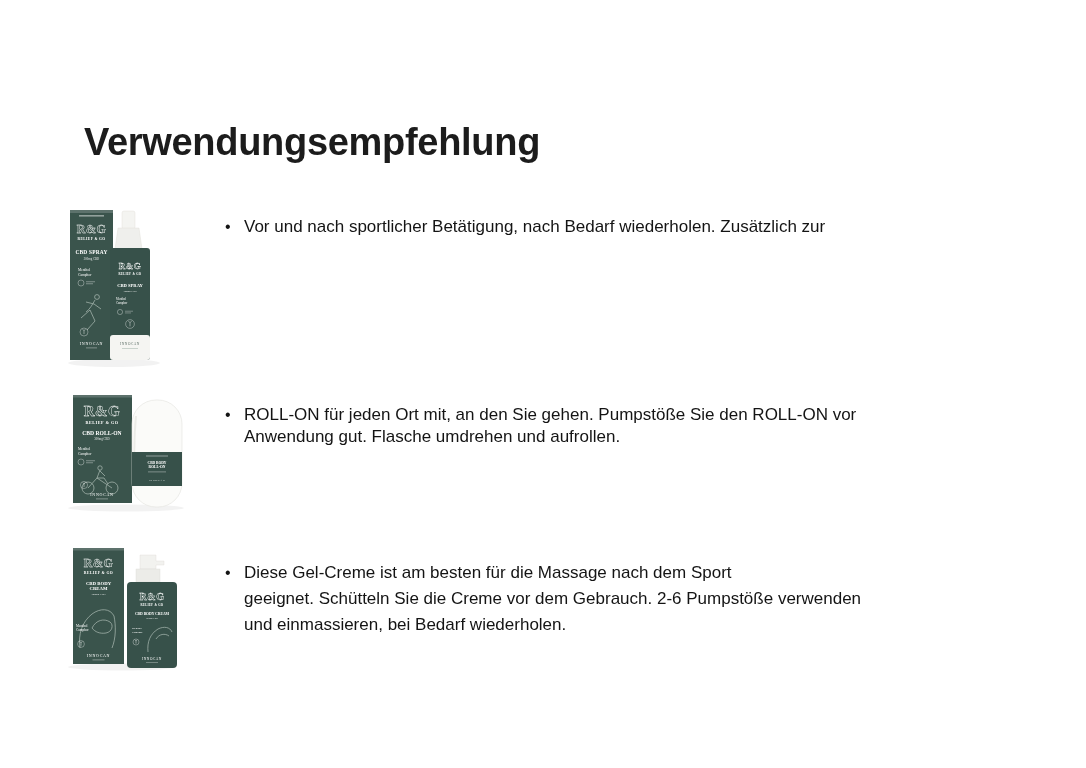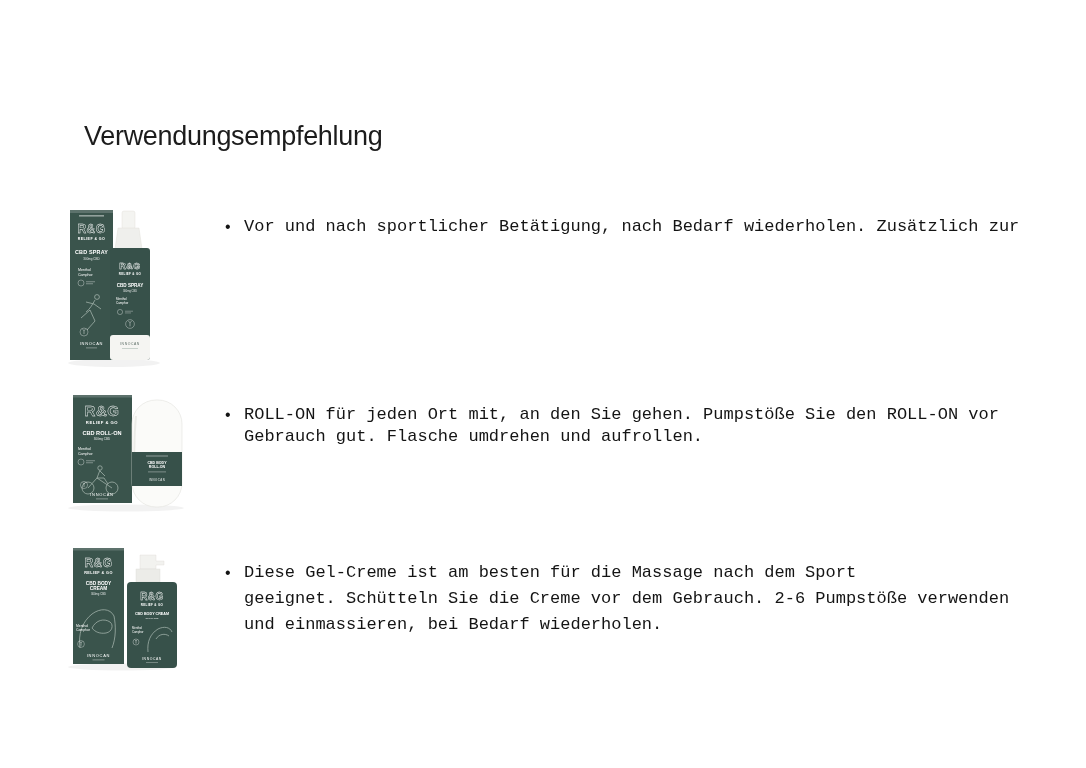--- a/index.html
+++ b/index.html
@@ -8,34 +8,34 @@
     background:#ffffff;
     font-family:"Liberation Sans", sans-serif;
     position:relative;
     overflow:hidden;
     color:#141414;
   }
   .slide { position:absolute; inset:0; background:#ffffff; }
 
   .title {
     position:absolute; left:84px; top:121px;
-    margin:0; font-size:27px; font-weight:400;
+    margin:0; font-size:38px; font-weight:700;
     letter-spacing:-0.3px; color:#1c1c1c;
   }
 
   .bullet-row { position:absolute; left:225px; display:flex; align-items:flex-start; }
   .bullet-glyph { width:19px; flex:none; font-size:16px; line-height:21.5px; color:#141414; }
-  .lines span { display:block; white-space:nowrap; font-size:17px; line-height:21.5px; color:#141414;font-family:Liberation Mono, monospace; }
+  .lines span { display:block; white-space:nowrap; font-size:17px; line-height:21.5px; color:#141414; }
   #row1 { top:216px; }
   #row2 { top:404px; }
   #row3 { top:560px; }
   #row3 .bullet-glyph { line-height:26px; }
   #row3 .lines span { line-height:26px; }
 
-  figure.product { position:absolute; margin:0; }
+  figure.product { position:absolute; margin:0;font-family:Liberation Serif, serif; }
   #product-spray  { left:64px; top:202px; width:100px; height:172px; }
   #product-rollon { left:64px; top:386px; width:130px; height:128px; }
   #product-cream  { left:62px; top:540px; width:118px; height:132px; }
   figure.product svg { display:block; width:100%; height:100%; }
 
   
   .grn { fill:#3a544c; }
   .grn2 { fill:#37514a; }
   .outline-art { stroke:#d7e2db; stroke-width:0.8; fill:none; opacity:0.65; }
   text.w { fill:#ffffff; }
@@ -204,21 +204,21 @@
     <span class="bullet-glyph">•</span>
     <div class="lines">
       <span>Vor und nach sportlicher Betätigung, nach Bedarf wiederholen. Zusätzlich zur</span>
     </div>
   </div>
 
   <div class="bullet-row" id="row2">
     <span class="bullet-glyph">•</span>
     <div class="lines">
       <span>ROLL-ON für jeden Ort mit, an den Sie gehen. Pumpstöße Sie den ROLL-ON vor</span>
-      <span>Gebrauch gut. Flasche umdrehen und aufrollen.</span>
+      <span>Anwendung gut. Flasche umdrehen und aufrollen.</span>
     </div>
   </div>
 
   <div class="bullet-row" id="row3">
     <span class="bullet-glyph">•</span>
     <div class="lines">
       <span>Diese Gel-Creme ist am besten für die Massage nach dem Sport</span>
       <span>geeignet. Schütteln Sie die Creme vor dem Gebrauch. 2-6 Pumpstöße verwenden</span>
       <span>und einmassieren, bei Bedarf wiederholen.</span>
     </div>

